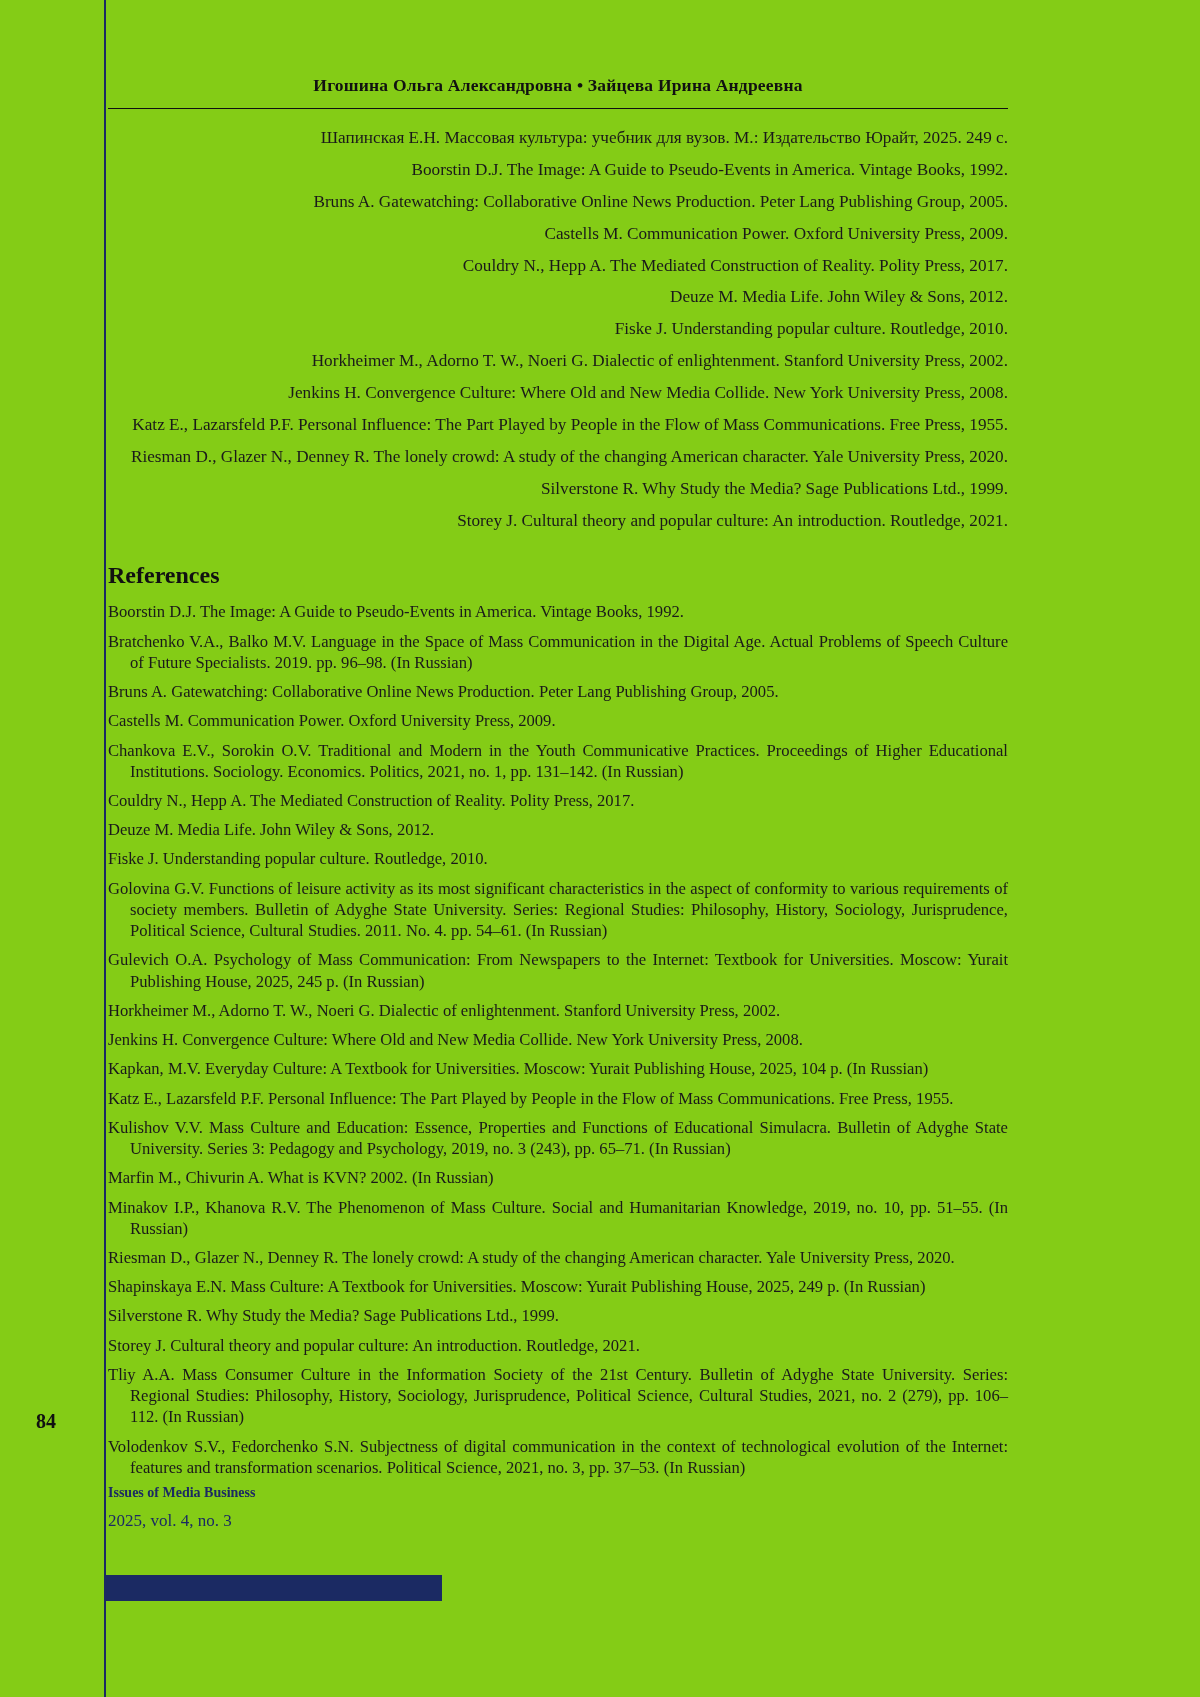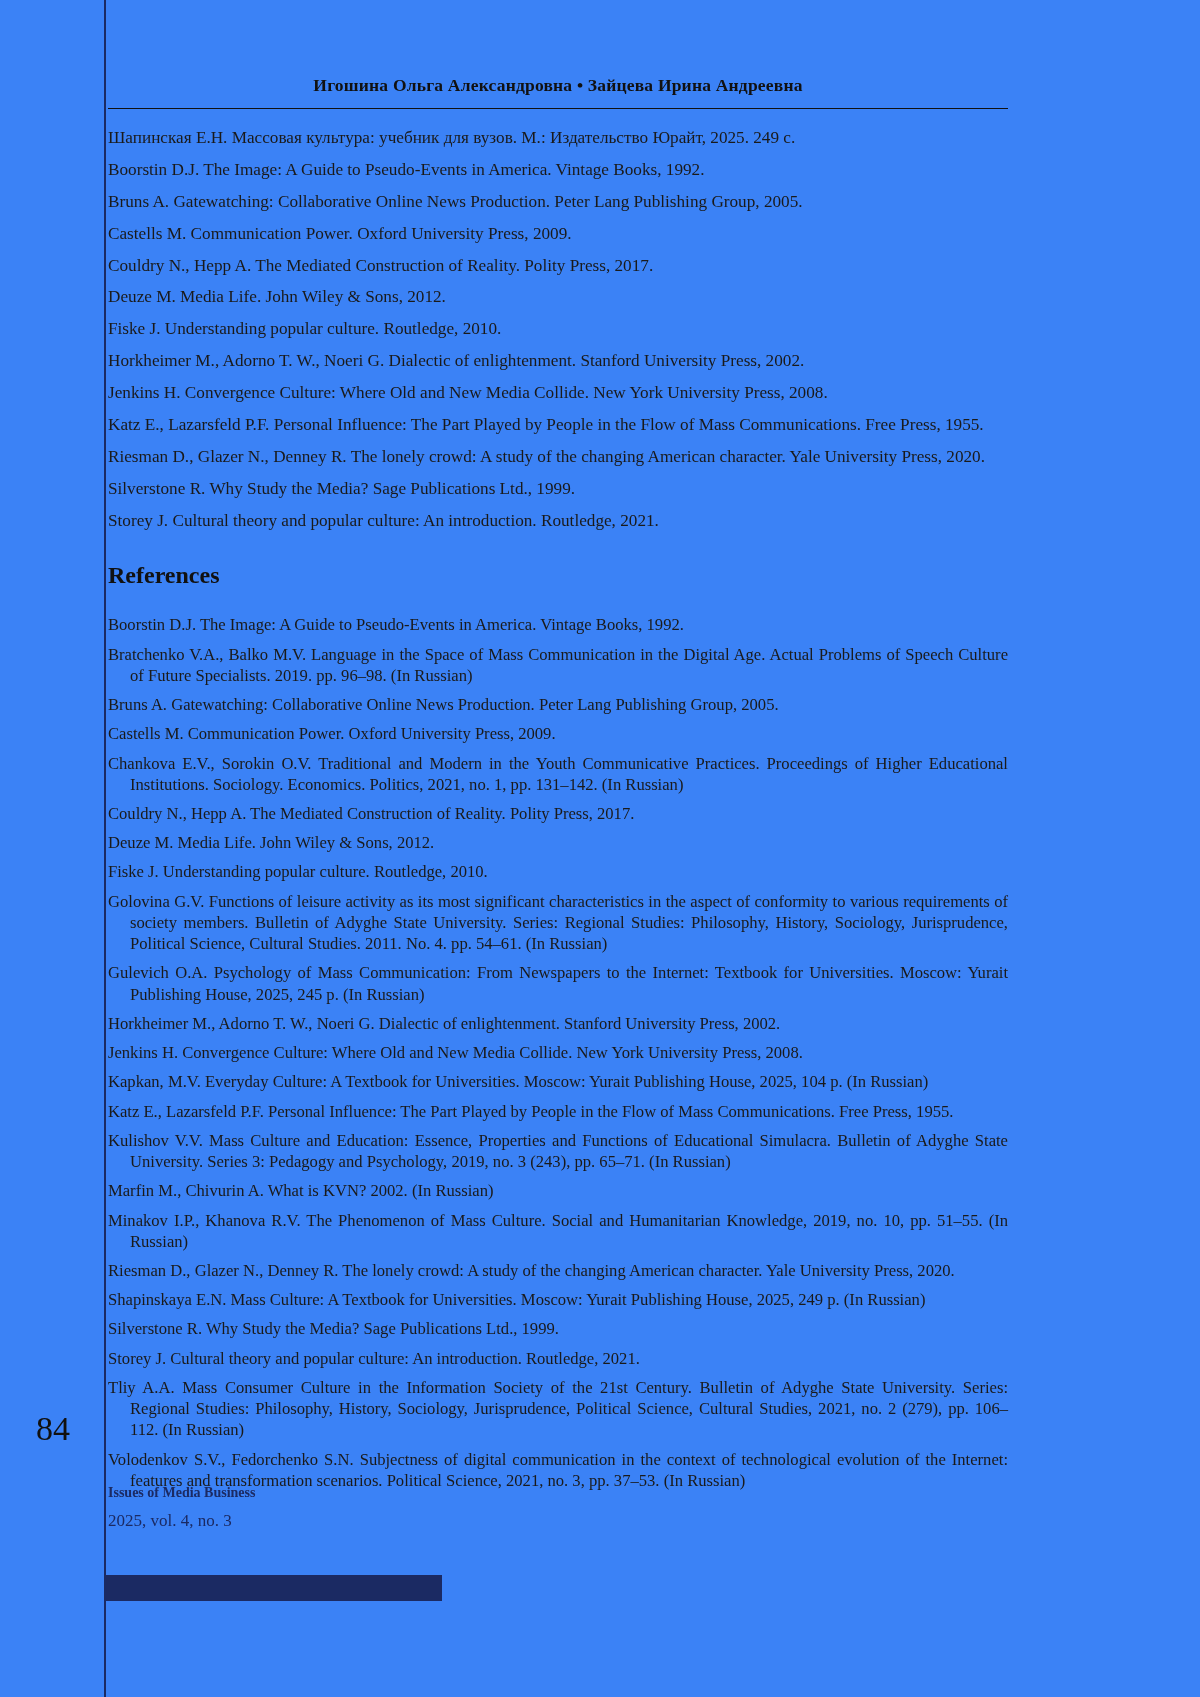--- a/index.html
+++ b/index.html
@@ -5,21 +5,21 @@
   html, body {
     margin: 0;
     padding: 0;
     background: #ffffff;
   }
   .page {
     position: relative;
     width: 1200px;
     height: 1697px;
     margin: 0 auto;
-    background: #3b82f6;
+    background: #84cc16;
     font-family: "Liberation Serif", serif;
     color: #1a1a1a;
     box-sizing: border-box;
     overflow: hidden;
   }
   .left-rule {
     position: absolute;
     left: 104px;
     top: 0;
     width: 2px;
@@ -45,44 +45,44 @@
     border-top: 1.6px solid #111;
     width: 900px;
   }
   .ref-list {
     margin-top: 18px;
   }
   .ref-item {
     font-size: 17.2px;
     line-height: 1.33;
     margin-bottom: 9px;
-    text-align: left;
+    text-align: right;
   }
   .ref-item-j {
     font-size: 16.6px;
     line-height: 1.28;
     margin-bottom: 8px;
     text-align: justify;
     text-indent: 0;
     padding-left: 22px;
     text-indent: -22px;
   }
   h2.section-title {
     font-size: 24px;
     font-weight: bold;
-    margin: 30px 0 25px 0;
+    margin: 30px 0 12px 0;
     font-family: "Liberation Serif", serif;
     color: #111;
   }
   .page-number {
     position: absolute;
     left: 36px;
     top: 1410px;
-    font-size: 34px;
-    font-weight: normal;
+    font-size: 20px;
+    font-weight: bold;
     color: #111;
     font-family: "Liberation Serif", serif;
   }
   .footer {
     position: absolute;
     left: 108px;
     top: 1483px;
     width: 700px;
   }
   .footer-title {

